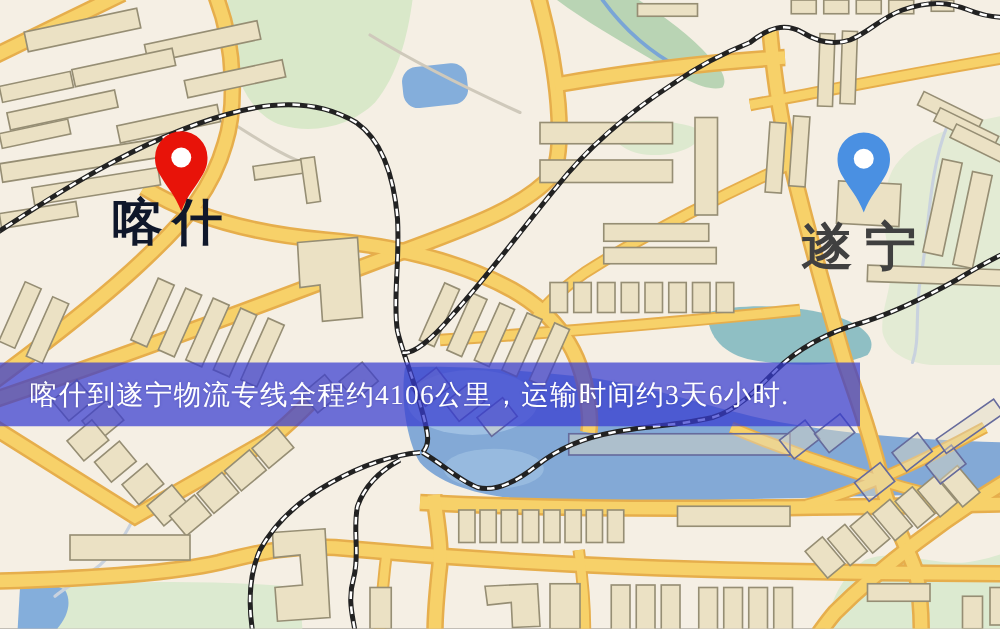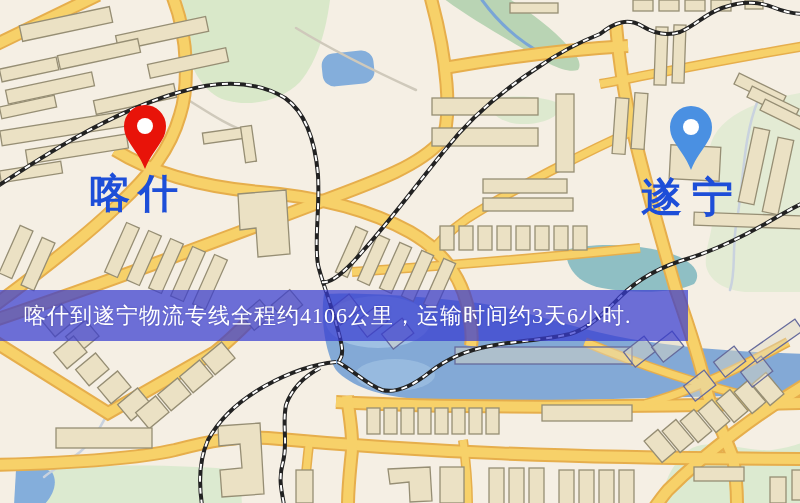--- a/index.html
+++ b/index.html
@@ -1,21 +1,21 @@
 <!DOCTYPE html>
 <html><head>
 <meta charset="utf-8">
 <style>
   html,body{margin:0;padding:0;background:#222;}
   .stage{position:relative;width:800px;height:503px;overflow:hidden;
          font-family:"Liberation Serif","DejaVu Serif",serif;background:#f5efe4;}
   .stage svg{position:absolute;left:0;top:0;display:block;}
   .map-label{position:absolute;font-weight:bold;white-space:nowrap;line-height:1;}
-  .origin-label{left:90px;top:174px;font-size:40px;letter-spacing:8px;color:#1d4ed8;}
-  .dest-label{left:641px;top:177px;font-size:41px;letter-spacing:10px;color:#1d4ed8;}
+  .origin-label{left:90px;top:158px;font-size:40px;letter-spacing:8px;color:#0f172a;}
+  .dest-label{left:641px;top:177px;font-size:41px;letter-spacing:10px;color:#404040;}
   .banner{position:absolute;left:0;top:290px;width:688px;height:51px;
           background:rgba(56,60,208,0.72);display:flex;align-items:center;}
   .banner span{color:#ffffff;font-size:22px;padding-left:24px;letter-spacing:1px;
                text-shadow:0 0 2px rgba(40,40,140,0.4);}
 </style>
 </head>
 <body>
 
 <div class="stage">
   <svg width="800" height="503" viewBox="0 0 800 503">

